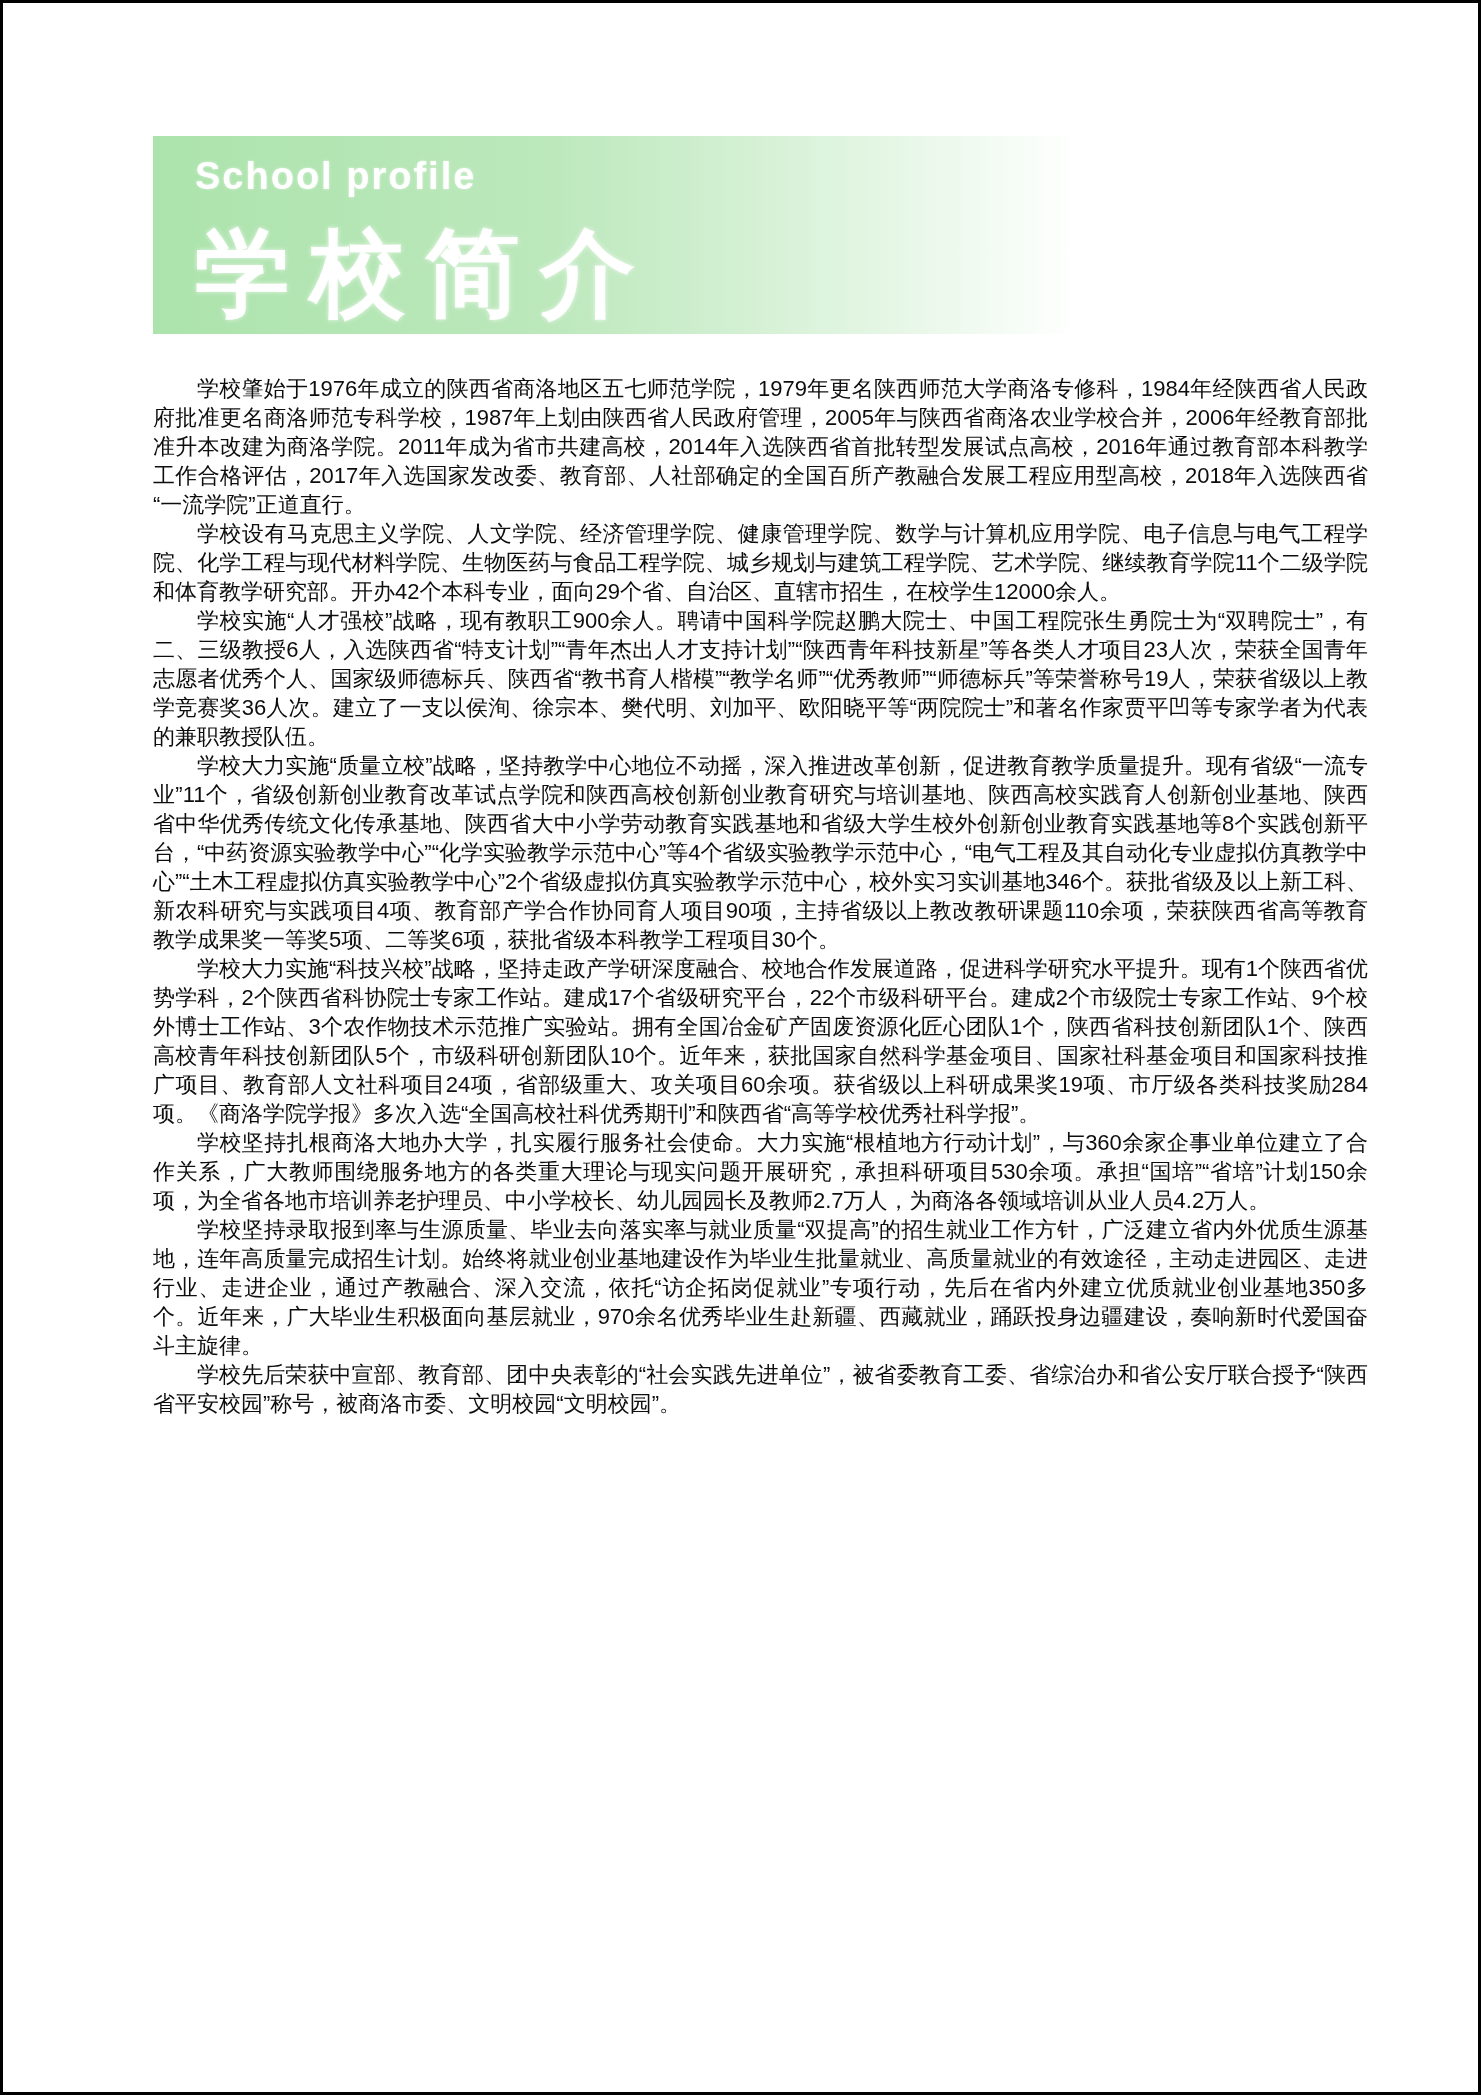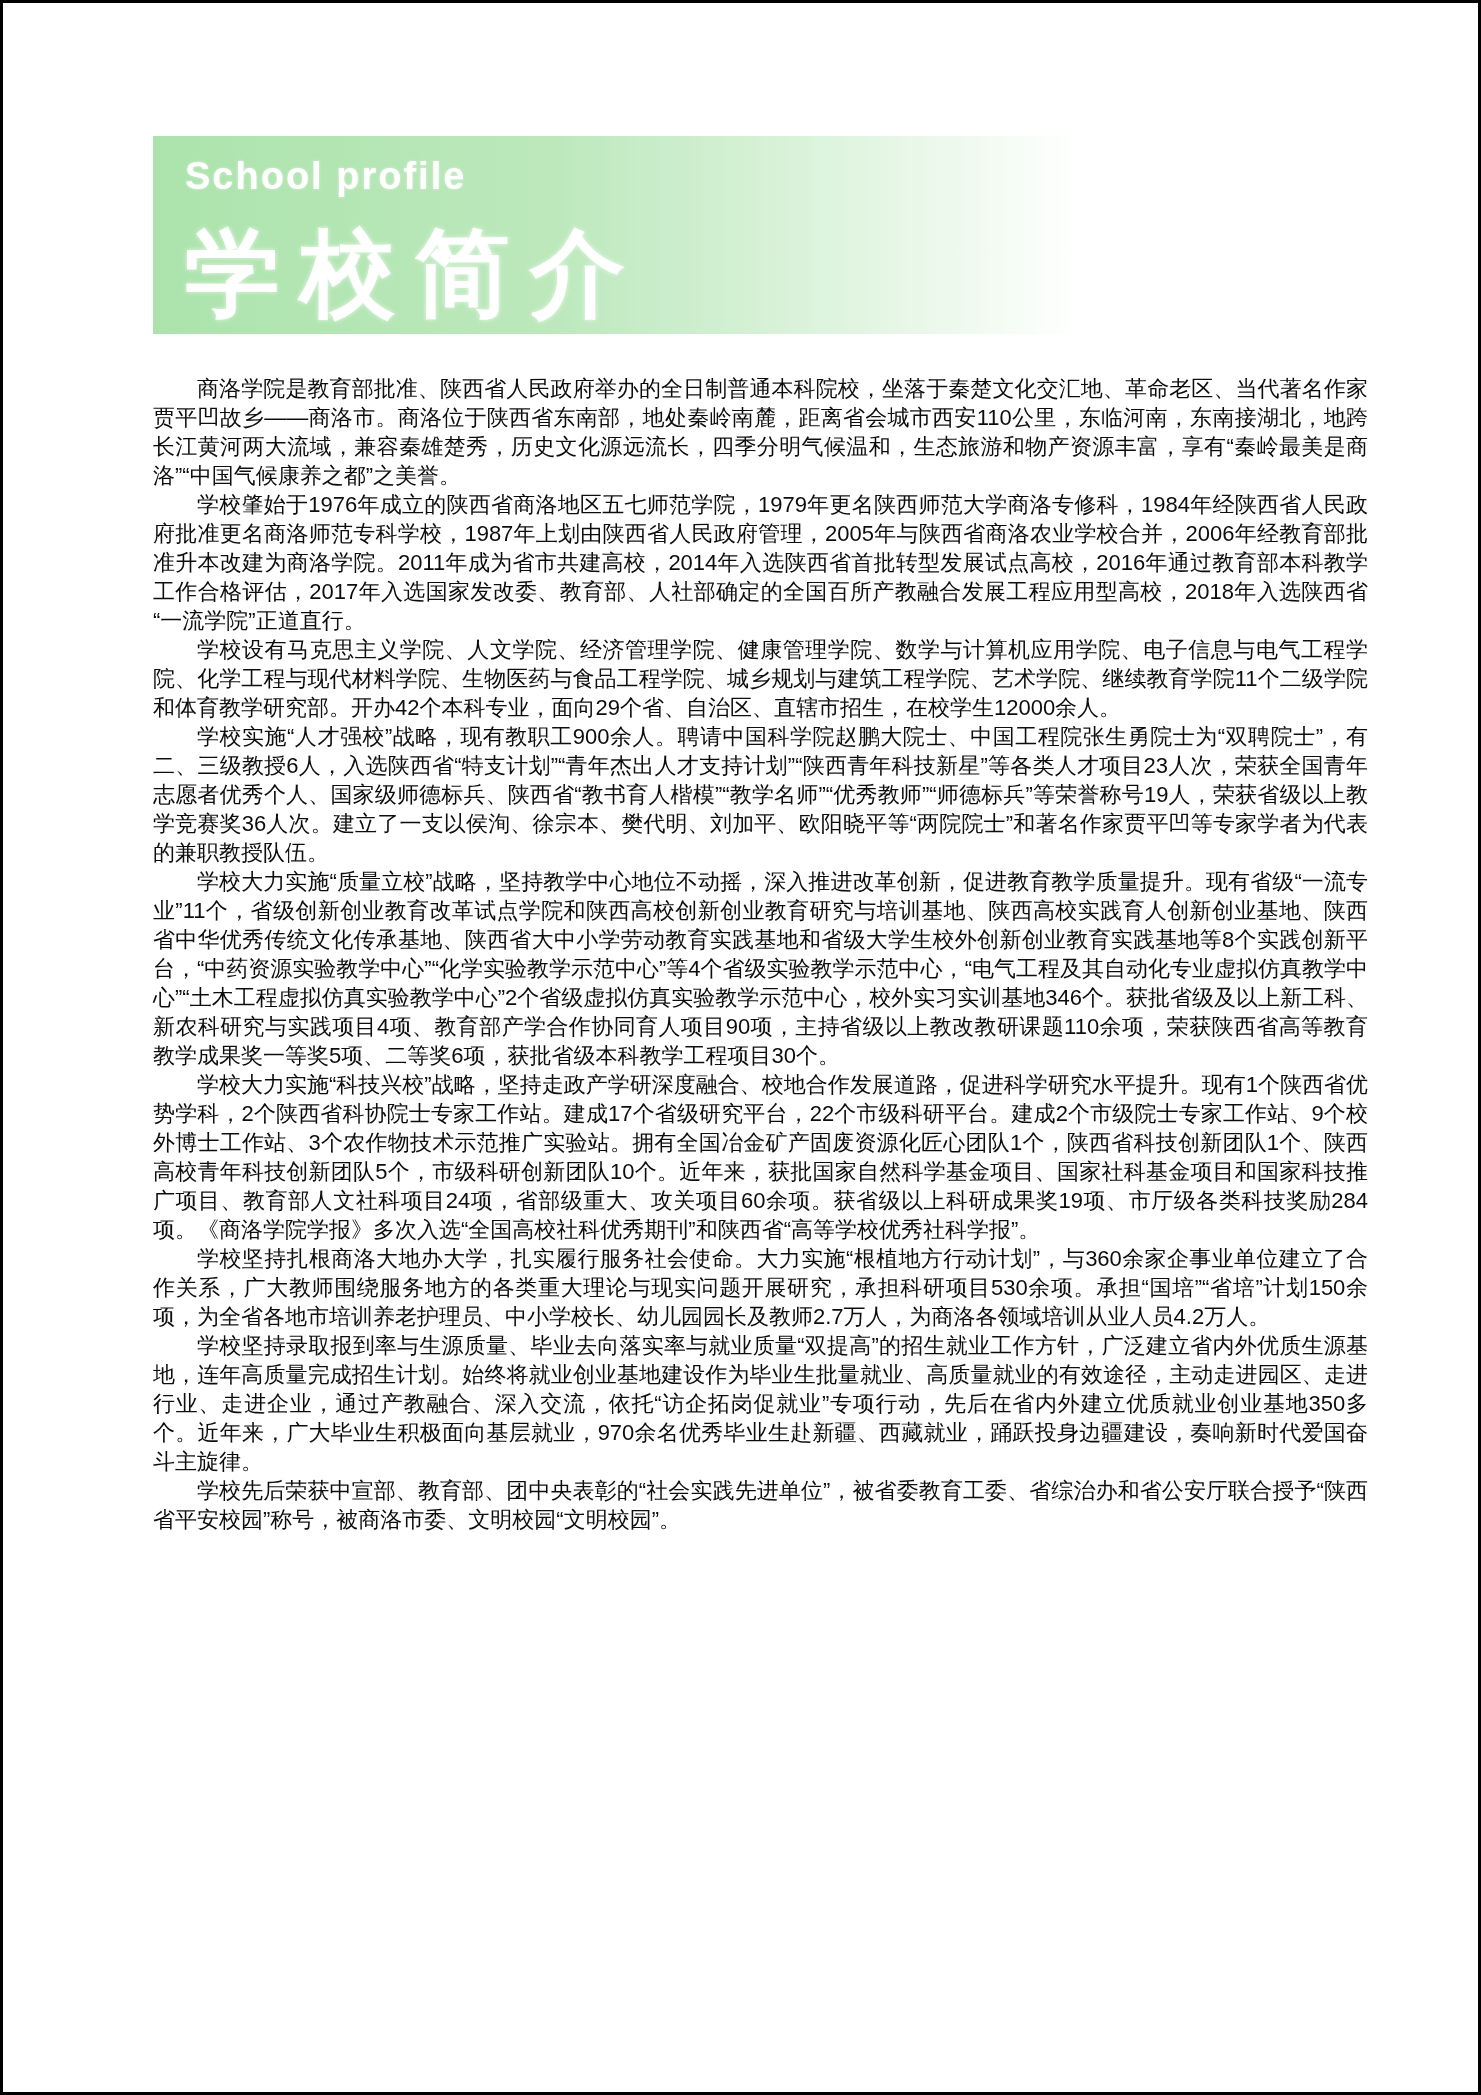--- a/index.html
+++ b/index.html
@@ -23,21 +23,21 @@
     left: 150px;
     top: 133px;
     right: 1px;
     height: 198px;
     background: linear-gradient(to right,
                 #ace3ac 0%,
                 #bce8bc 30%,
                 #dff4df 52%,
                 #ffffff 70%,
                 #ffffff 100%);
-    padding-left: 32px;
+    padding-left: 42px;
     box-sizing: border-box;
   }
   .banner-title-en {
     margin-top: 20px;
     font-size: 38px;
     font-weight: bold;
     color: #ffffff;
     letter-spacing: 2px;
     line-height: 1.1;
     text-shadow: 0 0 3px rgba(255,255,255,0.6);
@@ -74,21 +74,20 @@
 <body>
 
 <div class="page">
 
   <div class="banner">
     <div class="banner-title-en">School profile</div>
     <div class="banner-title-zh">学校简介</div>
   </div>
 
   <div class="content">
-    <p>商洛学院是教育部批准、陕西省人民政府举办的全日制普通本科院校，坐落于秦楚文化交汇地、革命老区、当代著名作家贾平凹故乡——商洛市。商洛位于陕西省东南部，地处秦岭南麓，距离省会城市西安110公里，东临河南，东南接湖北，地跨长江黄河两大流域，兼容秦雄楚秀，历史文化源远流长，四季分明气候温和，生态旅游和物产资源丰富，享有“秦岭最美是商洛”“中国气候康养之都”之美誉。</p>
     <p>学校肇始于1976年成立的陕西省商洛地区五七师范学院，1979年更名陕西师范大学商洛专修科，1984年经陕西省人民政府批准更名商洛师范专科学校，1987年上划由陕西省人民政府管理，2005年与陕西省商洛农业学校合并，2006年经教育部批准升本改建为商洛学院。2011年成为省市共建高校，2014年入选陕西省首批转型发展试点高校，2016年通过教育部本科教学工作合格评估，2017年入选国家发改委、教育部、人社部确定的全国百所产教融合发展工程应用型高校，2018年入选陕西省“一流学院”正道直行。</p>
     <p>学校设有马克思主义学院、人文学院、经济管理学院、健康管理学院、数学与计算机应用学院、电子信息与电气工程学院、化学工程与现代材料学院、生物医药与食品工程学院、城乡规划与建筑工程学院、艺术学院、继续教育学院11个二级学院和体育教学研究部。开办42个本科专业，面向29个省、自治区、直辖市招生，在校学生12000余人。</p>
     <p>学校实施“人才强校”战略，现有教职工900余人。聘请中国科学院赵鹏大院士、中国工程院张生勇院士为“双聘院士”，有二、三级教授6人，入选陕西省“特支计划”“青年杰出人才支持计划”“陕西青年科技新星”等各类人才项目23人次，荣获全国青年志愿者优秀个人、国家级师德标兵、陕西省“教书育人楷模”“教学名师”“优秀教师”“师德标兵”等荣誉称号19人，荣获省级以上教学竞赛奖36人次。建立了一支以侯洵、徐宗本、樊代明、刘加平、欧阳晓平等“两院院士”和著名作家贾平凹等专家学者为代表的兼职教授队伍。</p>
     <p>学校大力实施“质量立校”战略，坚持教学中心地位不动摇，深入推进改革创新，促进教育教学质量提升。现有省级“一流专业”11个，省级创新创业教育改革试点学院和陕西高校创新创业教育研究与培训基地、陕西高校实践育人创新创业基地、陕西省中华优秀传统文化传承基地、陕西省大中小学劳动教育实践基地和省级大学生校外创新创业教育实践基地等8个实践创新平台，“中药资源实验教学中心”“化学实验教学示范中心”等4个省级实验教学示范中心，“电气工程及其自动化专业虚拟仿真教学中心”“土木工程虚拟仿真实验教学中心”2个省级虚拟仿真实验教学示范中心，校外实习实训基地346个。获批省级及以上新工科、新农科研究与实践项目4项、教育部产学合作协同育人项目90项，主持省级以上教改教研课题110余项，荣获陕西省高等教育教学成果奖一等奖5项、二等奖6项，获批省级本科教学工程项目30个。</p>
     <p>学校大力实施“科技兴校”战略，坚持走政产学研深度融合、校地合作发展道路，促进科学研究水平提升。现有1个陕西省优势学科，2个陕西省科协院士专家工作站。建成17个省级研究平台，22个市级科研平台。建成2个市级院士专家工作站、9个校外博士工作站、3个农作物技术示范推广实验站。拥有全国冶金矿产固废资源化匠心团队1个，陕西省科技创新团队1个、陕西高校青年科技创新团队5个，市级科研创新团队10个。近年来，获批国家自然科学基金项目、国家社科基金项目和国家科技推广项目、教育部人文社科项目24项，省部级重大、攻关项目60余项。获省级以上科研成果奖19项、市厅级各类科技奖励284项。《商洛学院学报》多次入选“全国高校社科优秀期刊”和陕西省“高等学校优秀社科学报”。</p>
     <p>学校坚持扎根商洛大地办大学，扎实履行服务社会使命。大力实施“根植地方行动计划”，与360余家企事业单位建立了合作关系，广大教师围绕服务地方的各类重大理论与现实问题开展研究，承担科研项目530余项。承担“国培”“省培”计划150余项，为全省各地市培训养老护理员、中小学校长、幼儿园园长及教师2.7万人，为商洛各领域培训从业人员4.2万人。</p>
     <p>学校坚持录取报到率与生源质量、毕业去向落实率与就业质量“双提高”的招生就业工作方针，广泛建立省内外优质生源基地，连年高质量完成招生计划。始终将就业创业基地建设作为毕业生批量就业、高质量就业的有效途径，主动走进园区、走进行业、走进企业，通过产教融合、深入交流，依托“访企拓岗促就业”专项行动，先后在省内外建立优质就业创业基地350多个。近年来，广大毕业生积极面向基层就业，970余名优秀毕业生赴新疆、西藏就业，踊跃投身边疆建设，奏响新时代爱国奋斗主旋律。</p>
     <p>学校先后荣获中宣部、教育部、团中央表彰的“社会实践先进单位”，被省委教育工委、省综治办和省公安厅联合授予“陕西省平安校园”称号，被商洛市委、文明校园“文明校园”。</p>
   </div>
 

